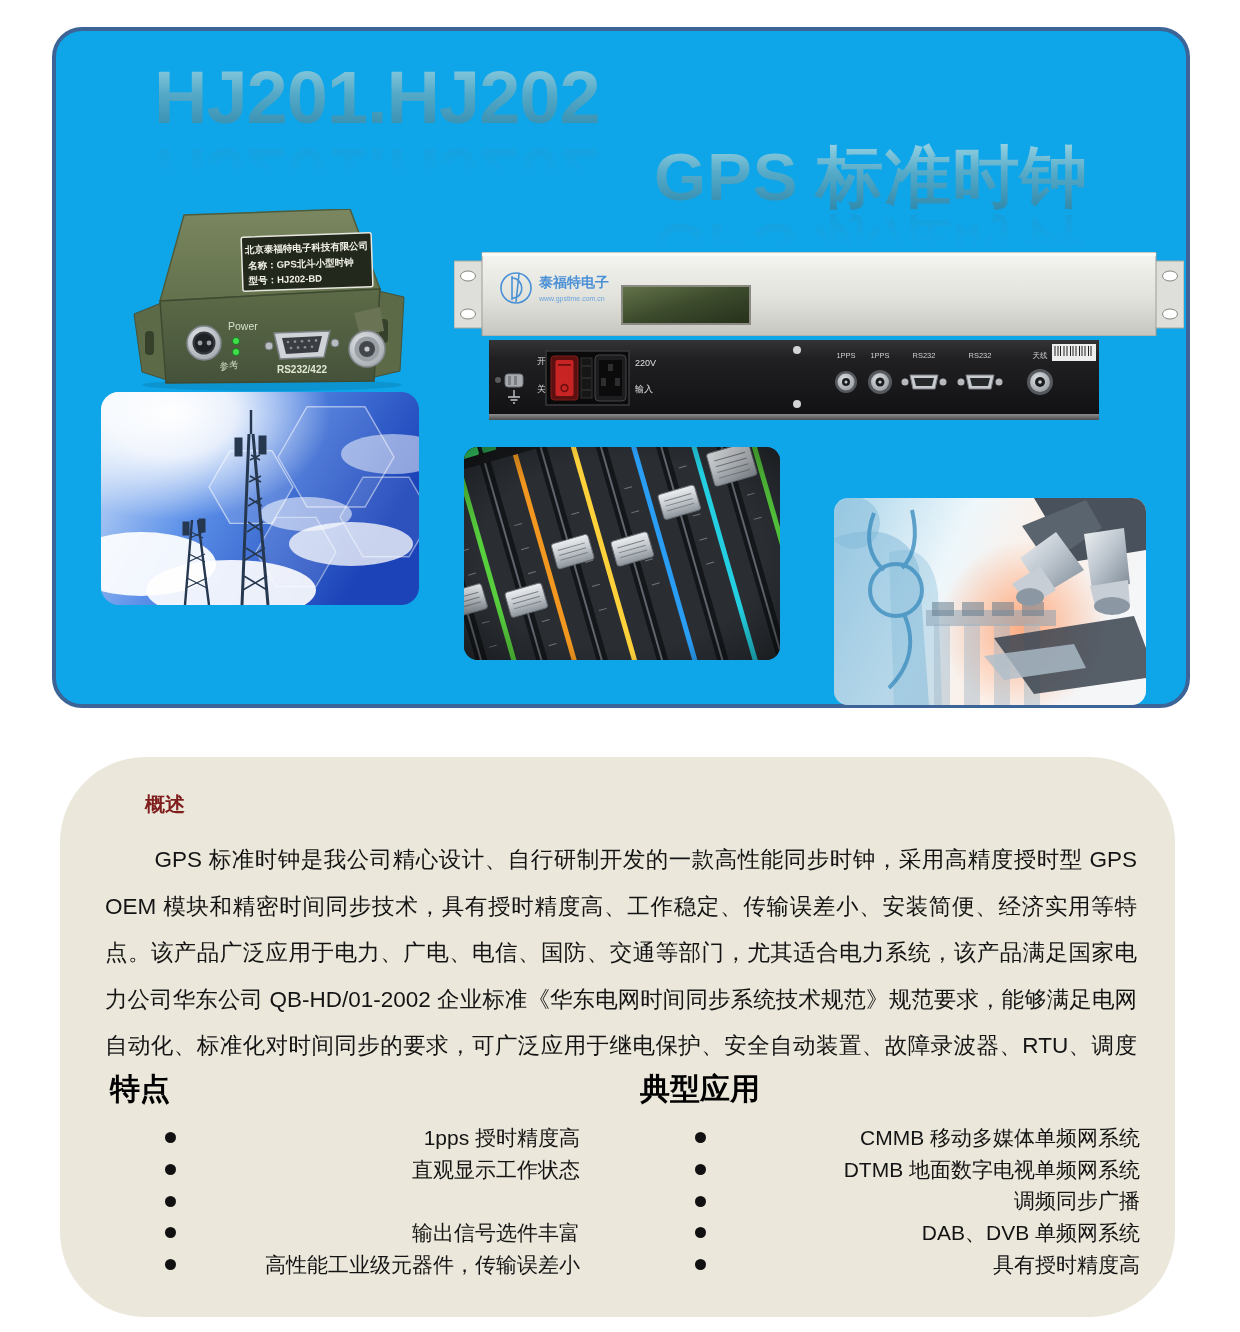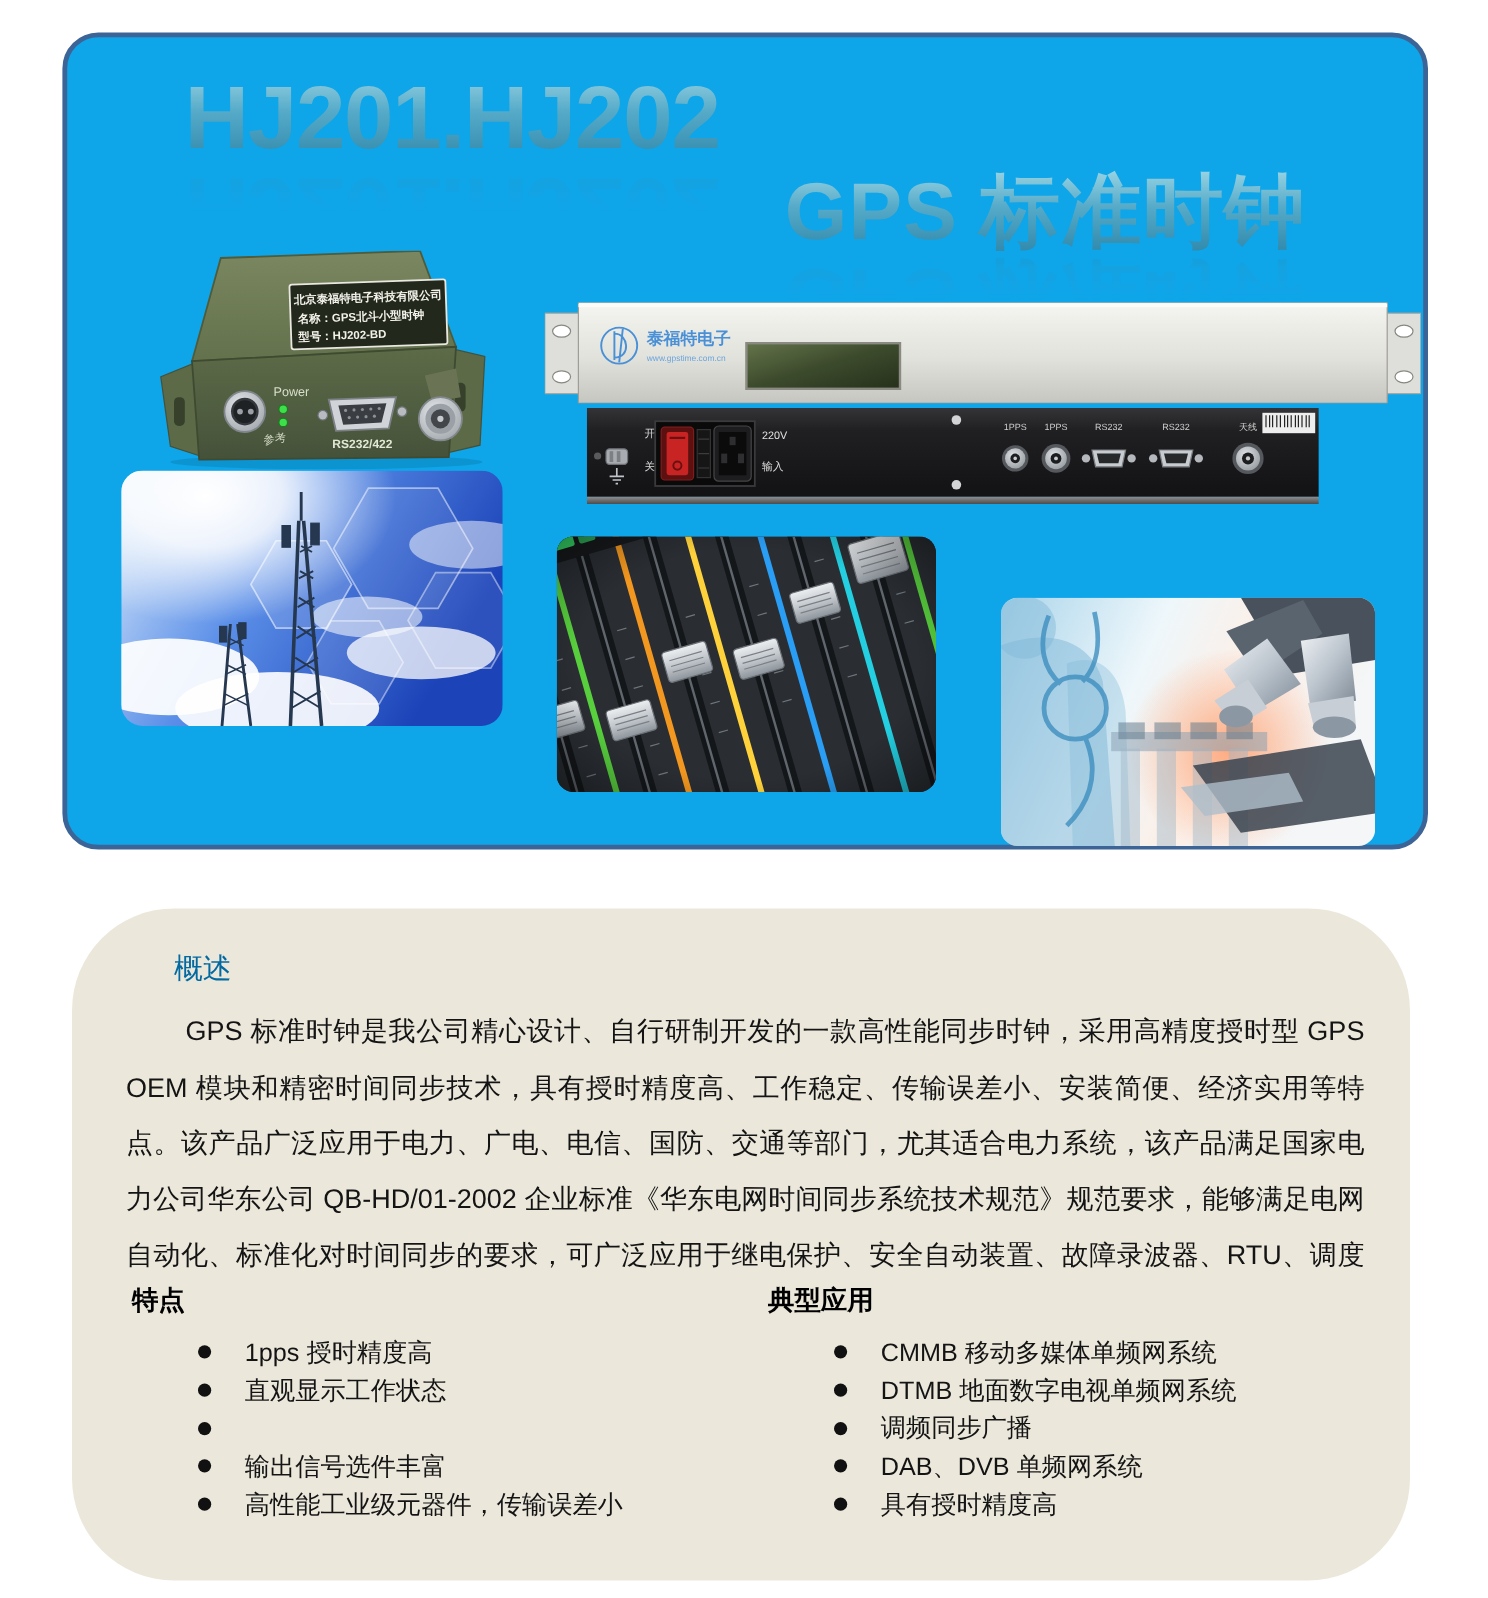--- a/index.html
+++ b/index.html
@@ -22,30 +22,30 @@
               -webkit-mask-image:linear-gradient(to top,rgba(0,0,0,.75),transparent 55%);
               mask-image:linear-gradient(to top,rgba(0,0,0,.75),transparent 55%);}
 
   .abs{position:absolute;}
   .photo{position:absolute;overflow:hidden;}
   .photo svg{display:block;}
 
   
   .info-panel{position:absolute;left:60px;top:757px;width:1115px;height:560px;
               background:#ebe8db;border-radius:85px;}
-  .overview-heading{position:absolute;left:85px;top:34px;font-size:24px;font-weight:400;
-                    color:#0369a1;margin:0;}
+  .overview-heading{position:absolute;left:85px;top:34px;font-size:20px;font-weight:700;
+                    color:#7f1d1d;margin:0;}
   .overview-body{position:absolute;left:45px;top:80px;width:1032px;height:240px;overflow:hidden;
                  font-size:22.5px;line-height:46.5px;color:#141414;text-align:justify;
                  text-indent:2.2em;margin:0;}
-  .col-heading{font-size:22px;font-weight:700;color:#000;margin:0 0 12px 0;}
+  .col-heading{font-size:30px;font-weight:700;color:#000;margin:0 0 12px 0;}
   .features-col{position:absolute;left:50px;top:312px;width:470px;}
   .apps-col{position:absolute;left:580px;top:312px;width:500px;}
   ul.blist{list-style:none;margin:0;padding:0 0 0 55px;}
-  ul.blist li{display:flex;align-items:center;height:31.7px;}
+  ul.blist li{display:flex;align-items:center;height:31.7px;justify-content:space-between;}
   .dot{width:11px;height:11px;border-radius:50%;background:#111;flex:0 0 auto;margin-right:28px;}
   .li-text{font-size:21px;color:#141414;white-space:nowrap;}
 </style>
 </head>
 <body>
 
 <div class="canvas">
 
   <section class="hero">
 

